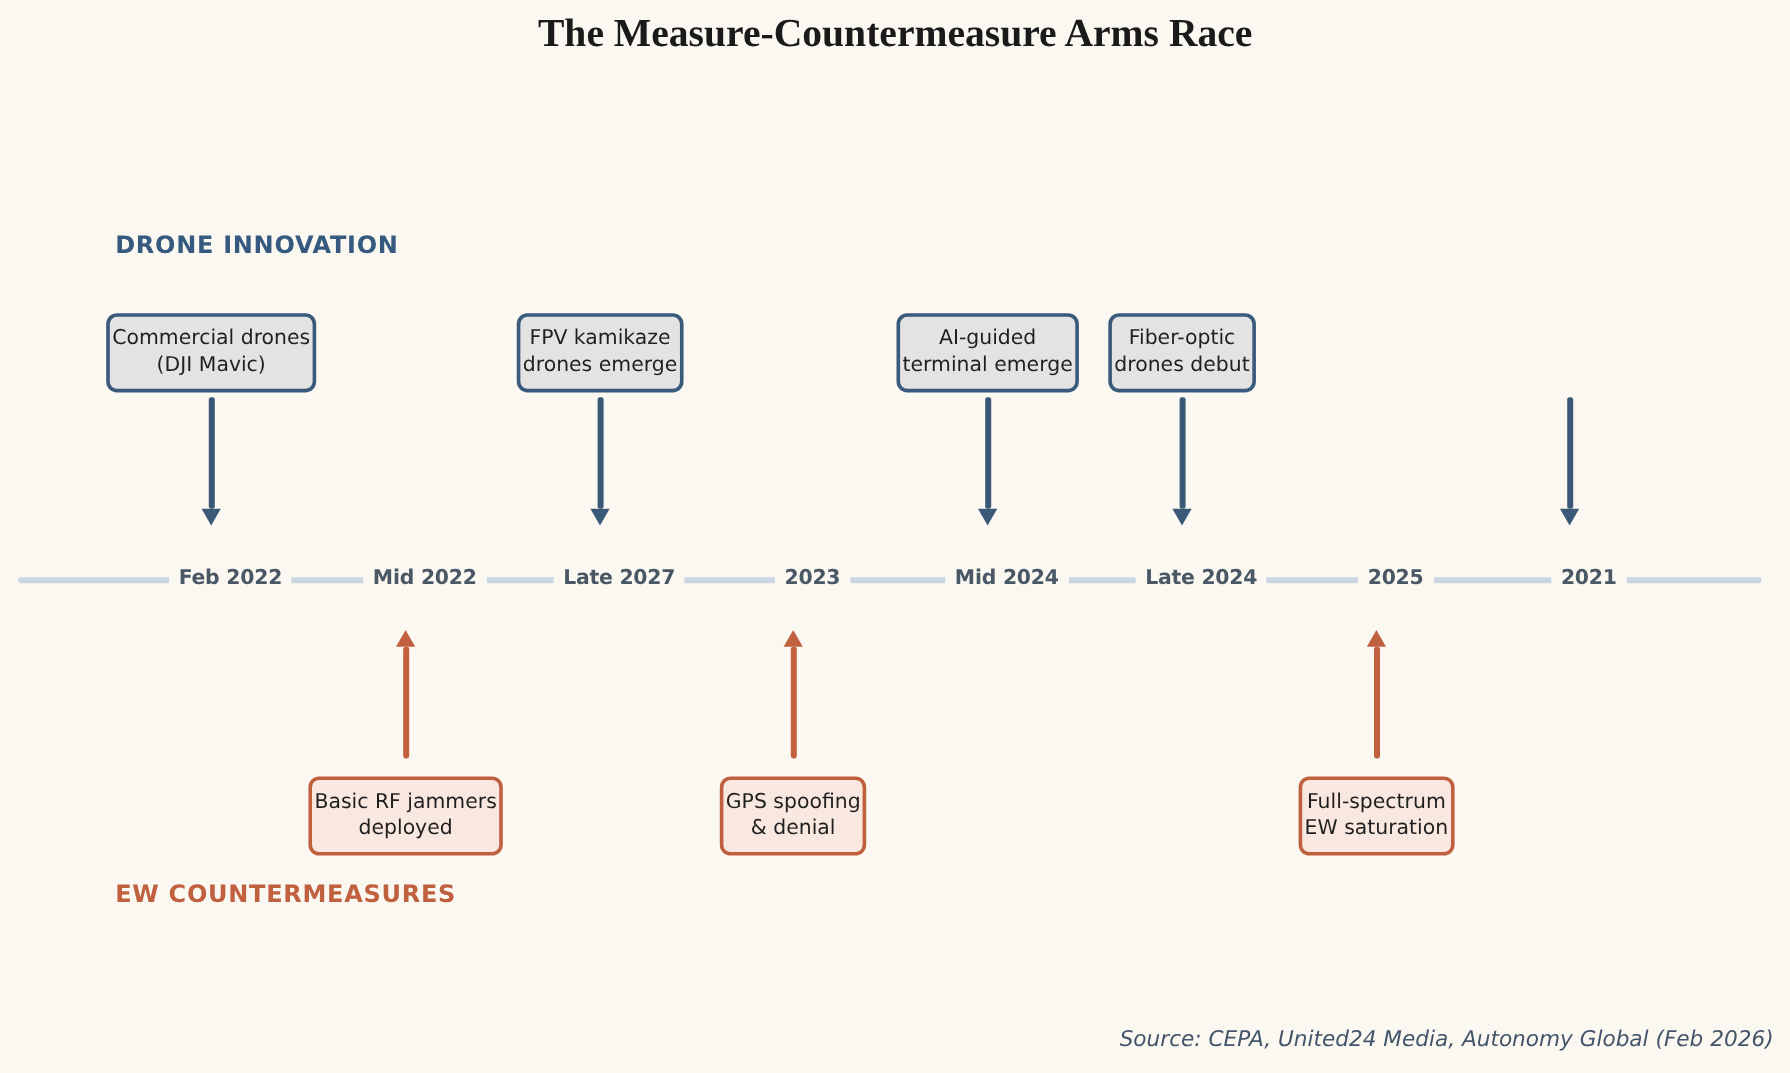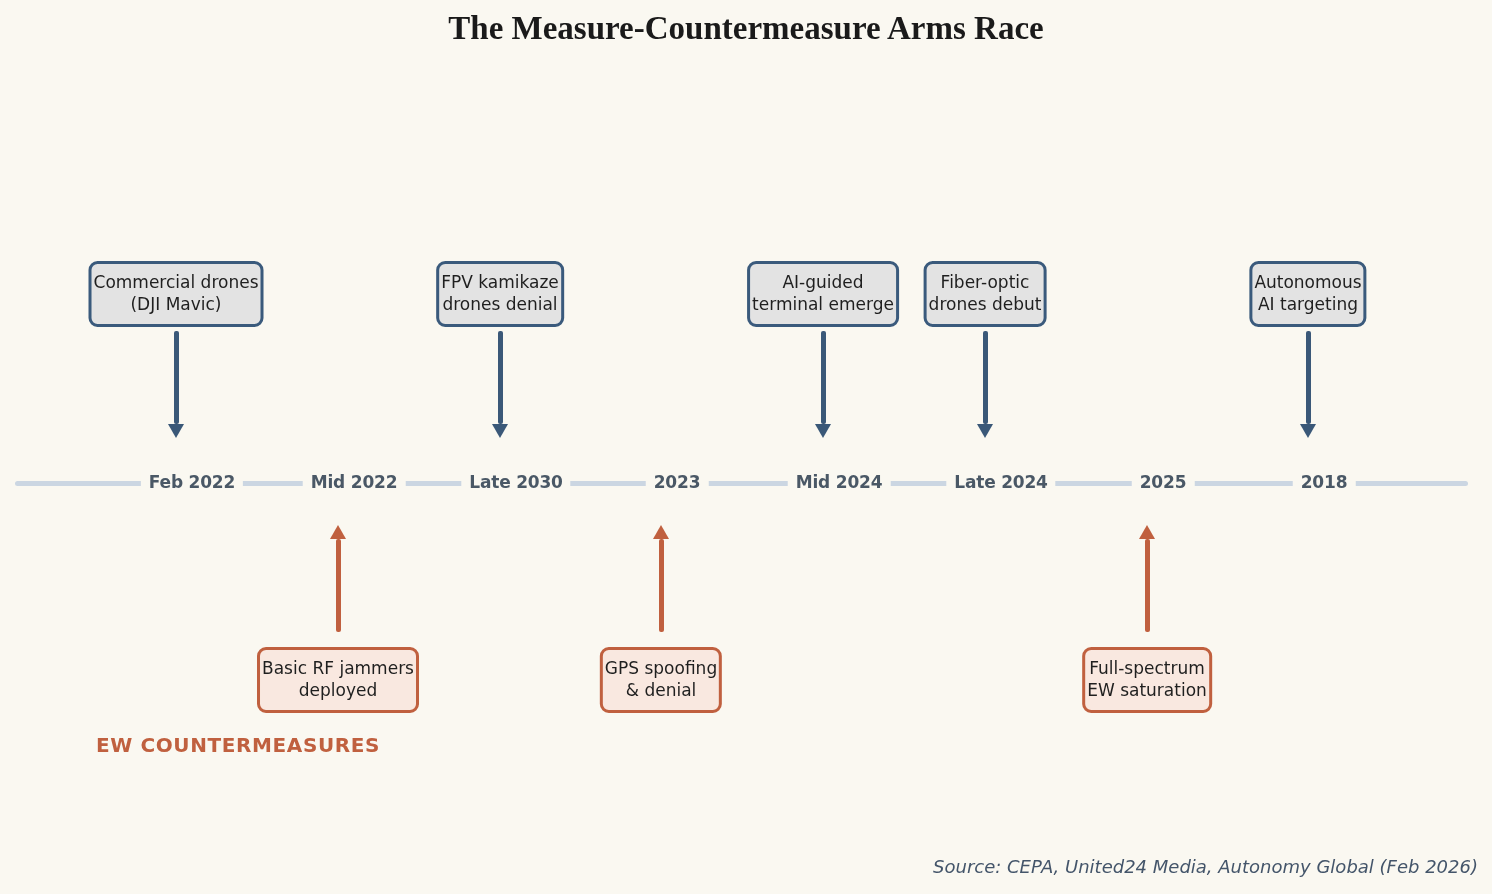--- a/index.html
+++ b/index.html
@@ -121,31 +121,30 @@
     color:var(--source_text);
   }
 </style>
 </head>
 <body>
 
 <div class="canvas">
 
   <div class="chart-title">The Measure-Countermeasure Arms Race</div>
 
+  <div class="section-heading innovation">DRONE INNOVATION</div>
 
   <div class="event-box innovation" style="left:176px">Commercial drones
 (DJI Mavic)</div>
   <div class="event-box innovation" style="left:500px">FPV kamikaze
-drones denial</div>
+drones emerge</div>
   <div class="event-box innovation" style="left:823px">AI-guided
 terminal emerge</div>
   <div class="event-box innovation" style="left:985px">Fiber-optic
 drones debut</div>
-  <div class="event-box innovation" style="left:1308px">Autonomous
-AI targeting</div>
 
   <div class="arrow down" style="left:176px">
       <div class="shaft"></div>
       <div class="head"></div>
     </div>
   <div class="arrow down" style="left:500px">
       <div class="shaft"></div>
       <div class="head"></div>
     </div>
   <div class="arrow down" style="left:823px">
@@ -157,26 +156,26 @@
       <div class="head"></div>
     </div>
   <div class="arrow down" style="left:1308px">
       <div class="shaft"></div>
       <div class="head"></div>
     </div>
 
   <div class="timeline-line"></div>
   <div class="tick-label" style="left:176px">Feb 2022</div>
   <div class="tick-label" style="left:338px">Mid 2022</div>
-  <div class="tick-label" style="left:500px">Late 2030</div>
+  <div class="tick-label" style="left:500px">Late 2027</div>
   <div class="tick-label" style="left:661px">2023</div>
   <div class="tick-label" style="left:823px">Mid 2024</div>
   <div class="tick-label" style="left:985px">Late 2024</div>
   <div class="tick-label" style="left:1147px">2025</div>
-  <div class="tick-label" style="left:1308px">2018</div>
+  <div class="tick-label" style="left:1308px">2021</div>
 
   <div class="arrow up" style="left:338px">
       <div class="head"></div>
       <div class="shaft"></div>
     </div>
   <div class="arrow up" style="left:661px">
       <div class="head"></div>
       <div class="shaft"></div>
     </div>
   <div class="arrow up" style="left:1147px">

